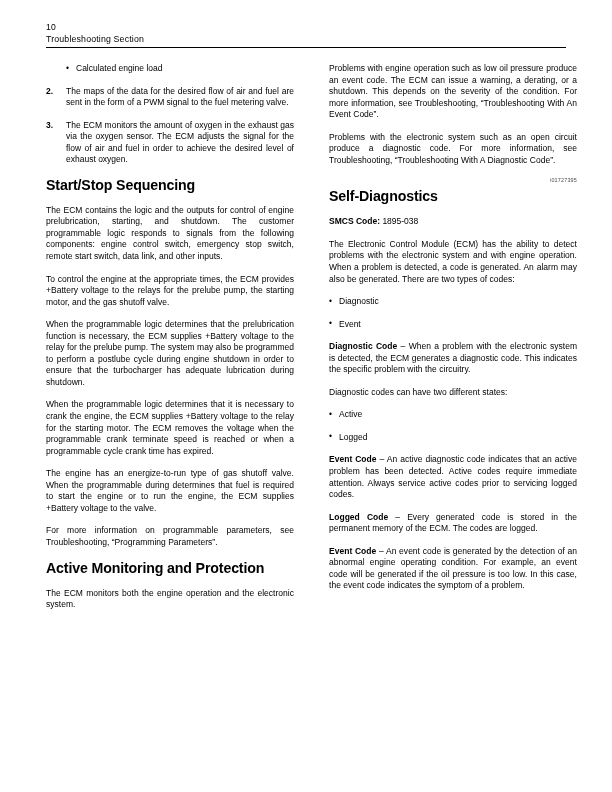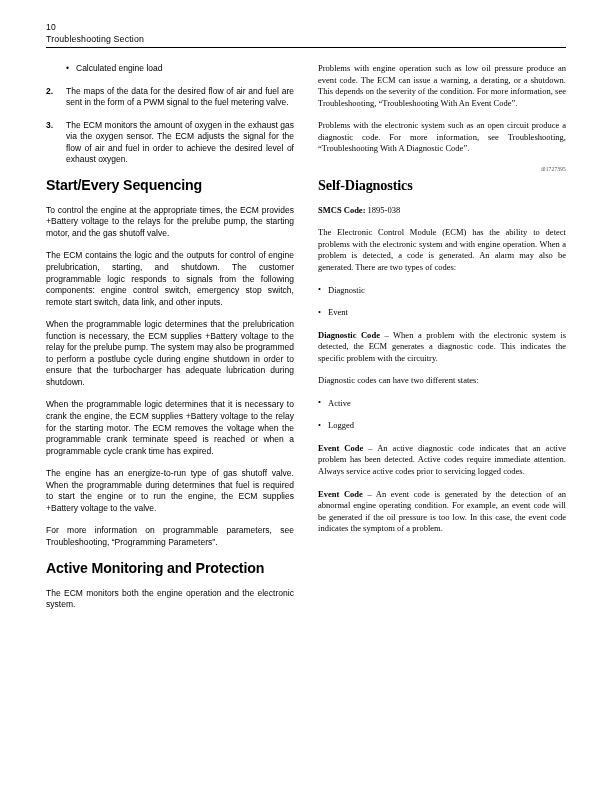--- a/index.html
+++ b/index.html
@@ -46,21 +46,21 @@
     background: #000000;
   }
 
   
   .col {
     position: absolute;
     top: 63px;
     width: 248px;
   }
   .col-left  { left: 46px; }
-  .col-right { left: 318px; font-family: Liberation Serif, serif; }
+  .col-right { left: 329px; }
 
   
   p.body {
     margin: 0 0 11px 0;
     font-size: 8.5px;
     line-height: 11.55px;
     text-align: justify;
     text-justify: inter-word;
     letter-spacing: 0.02px;
   }
@@ -165,24 +165,24 @@
     <ol class="numbered">
       <li>
         <span class="num">2.</span><span>The maps of the data for the desired flow of air and fuel are sent in the form of a PWM signal to the fuel metering valve.</span>
       </li>
       <li>
         <span class="num">3.</span><span>The ECM monitors the amount of oxygen in the exhaust gas via the oxygen sensor. The ECM adjusts the signal for the flow of air and fuel in order to achieve the desired level of exhaust oxygen.</span>
       </li>
     </ol>
 
 
-    <h2 class="heading">Start/Every Sequencing</h2>
-
+    <h2 class="heading">Start/Stop Sequencing</h2>
+
+    <p class="body">The ECM contains the logic and the outputs for control of engine prelubrication, starting, and shutdown. The customer programmable logic responds to signals from the following components: engine control switch, emergency stop switch, remote start switch, data link, and other inputs.</p>
     <p class="body">To control the engine at the appropriate times, the ECM provides +Battery voltage to the relays for the prelube pump, the starting motor, and the gas shutoff valve.</p>
-    <p class="body">The ECM contains the logic and the outputs for control of engine prelubrication, starting, and shutdown. The customer programmable logic responds to signals from the following components: engine control switch, emergency stop switch, remote start switch, data link, and other inputs.</p>
     <p class="body">When the programmable logic determines that the prelubrication function is necessary, the ECM supplies +Battery voltage to the relay for the prelube pump. The system may also be programmed to perform a postlube cycle during engine shutdown in order to ensure that the turbocharger has adequate lubrication during shutdown.</p>
     <p class="body">When the programmable logic determines that it is necessary to crank the engine, the ECM supplies +Battery voltage to the relay for the starting motor. The ECM removes the voltage when the programmable crank terminate speed is reached or when a programmable cycle crank time has expired.</p>
     <p class="body">The engine has an energize-to-run type of gas shutoff valve. When the programmable during determines that fuel is required to start the engine or to run the engine, the ECM supplies +Battery voltage to the valve.</p>
     <p class="body">For more information on programmable parameters, see Troubleshooting, “Programming Parameters”.</p>
 
     <h2 class="heading">Active Monitoring and Protection</h2>
 
     <p class="body">The ECM monitors both the engine operation and the electronic system.</p>
 
   </div>
@@ -217,18 +217,19 @@
       <li>
         <span class="dot">•</span><span>Active</span>
       </li>
       <li>
         <span class="dot">•</span><span>Logged</span>
       </li>
     </ul>
 
     <p class="body"><span class="runin">Event Code</span><span> – </span><span>An active diagnostic code indicates that an active problem has been detected. Active codes require immediate attention. Always service active codes prior to servicing logged codes.</span></p>
 
+    <p class="body"><span class="runin">Logged Code</span><span> – </span><span>Every generated code is stored in the permanent memory of the ECM. The codes are logged.</span></p>
 
     <p class="body"><span class="runin">Event Code</span><span> – </span><span>An event code is generated by the detection of an abnormal engine operating condition. For example, an event code will be generated if the oil pressure is too low. In this case, the event code indicates the symptom of a problem.</span></p>
 
   </div>
 
 </div>
 
 </body></html>

